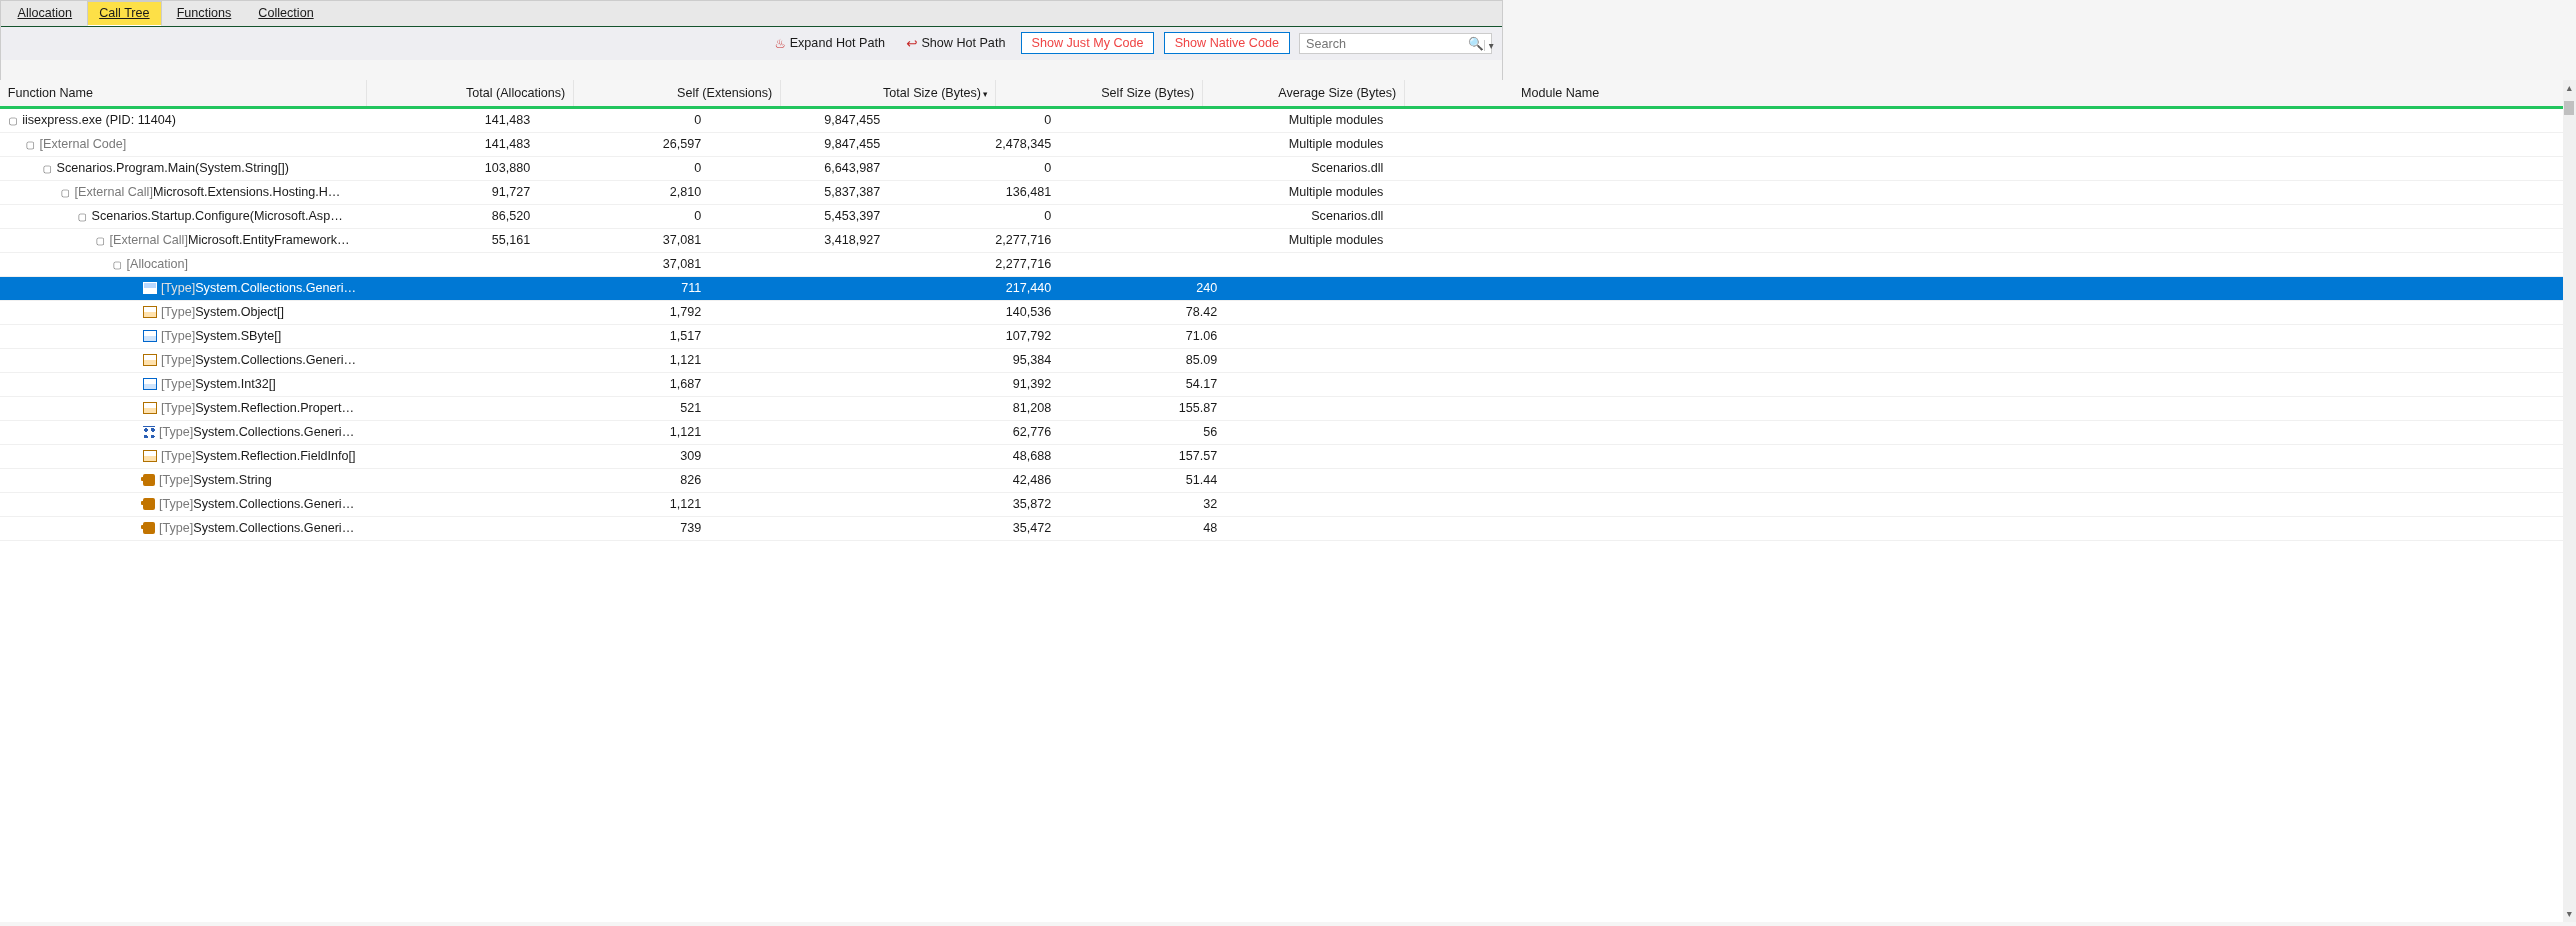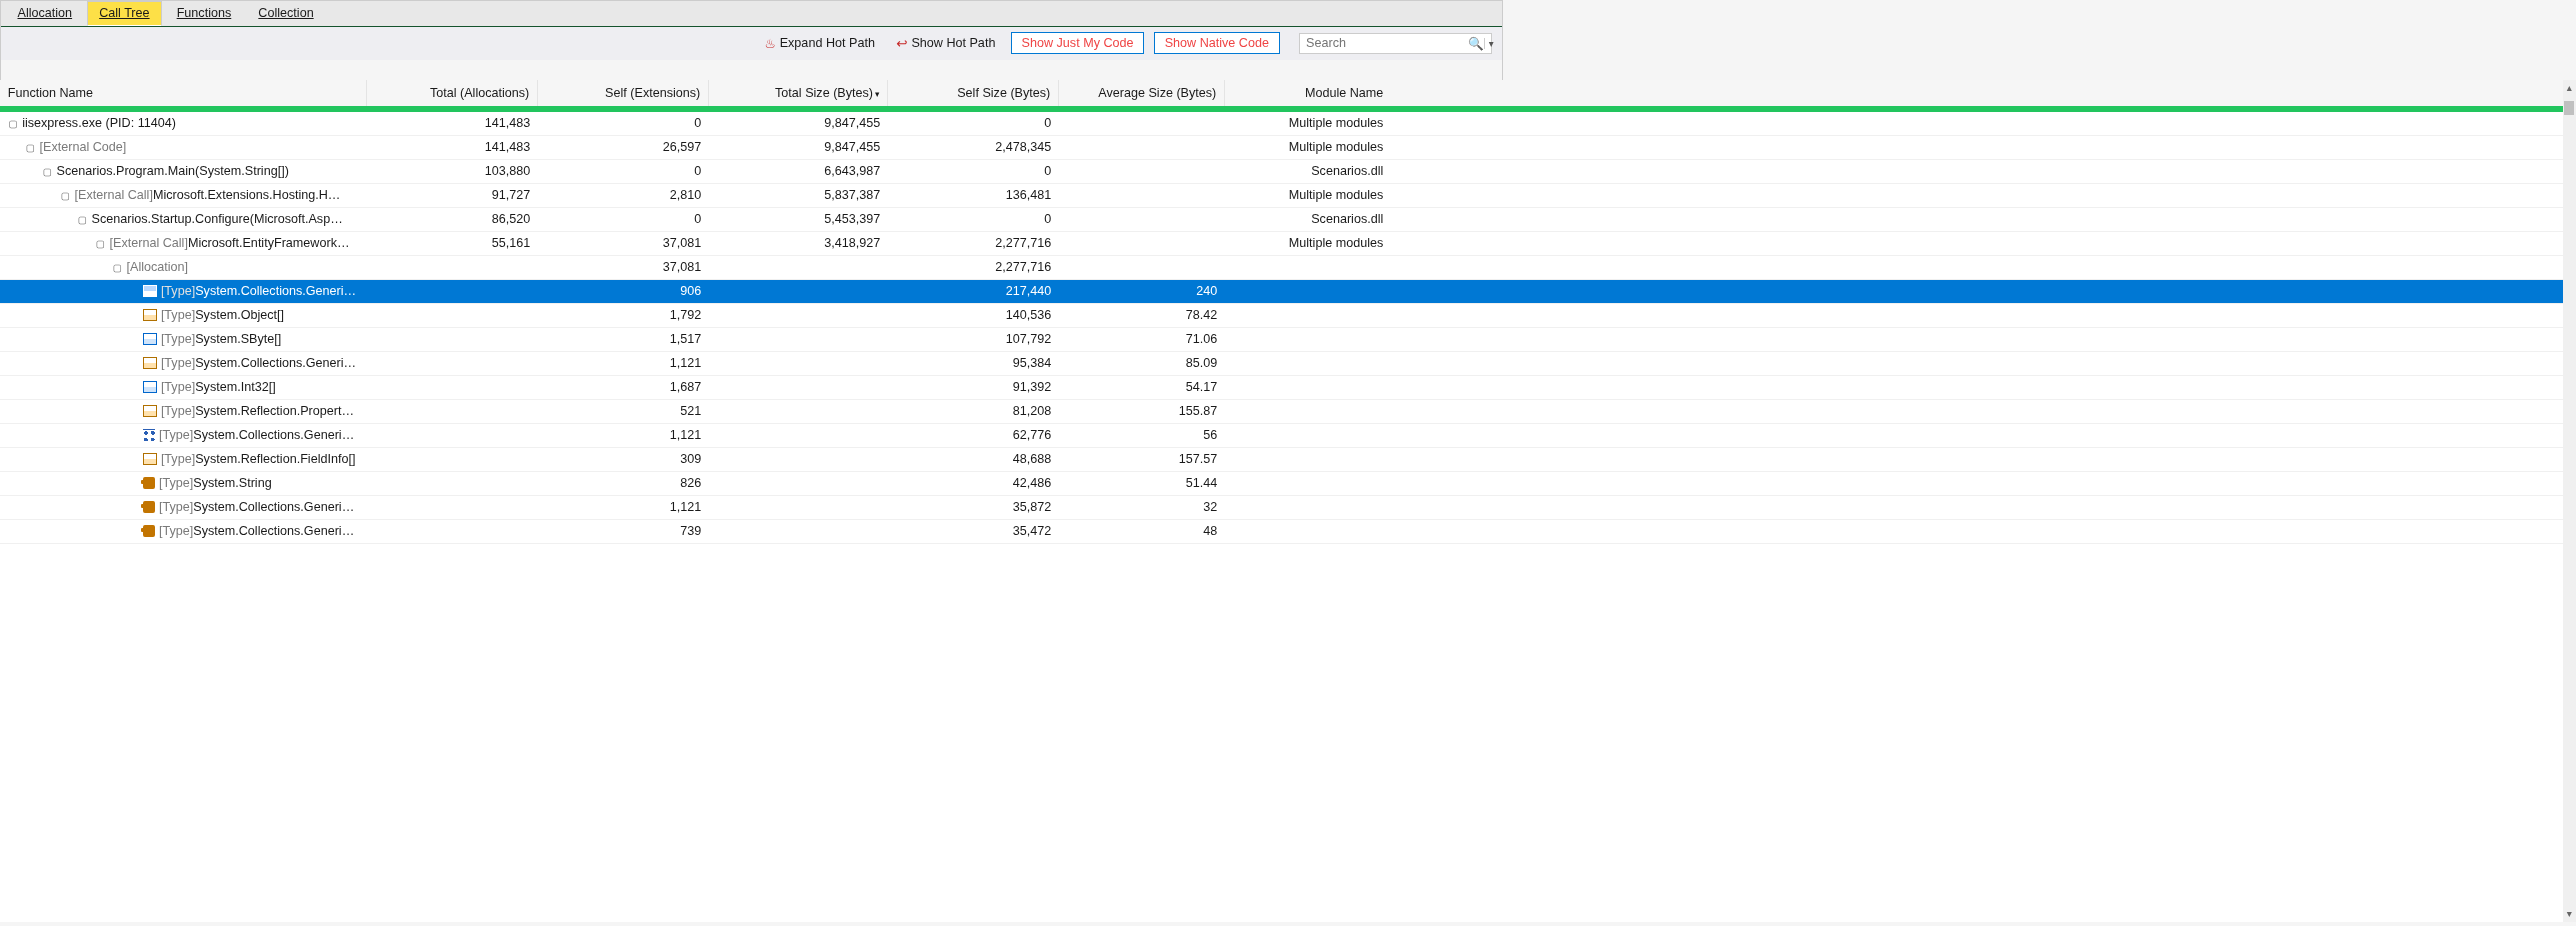--- a/index.html
+++ b/index.html
@@ -52,41 +52,41 @@
 .tool-btn {
   border: 1px solid #0078d4;
   background: #fff;
   padding: 2.9px 9.7px;
   cursor: pointer;
   font: inherit;
   color: #ef4444;
 }
 .search-wrap {
   display: flex;
-  align-items: center;
+  align-items: flex-end;
   border: 1px solid #ccc;
   background: #fff;
   padding: 1.9px 5.8px;
   width: 193px;
-  margin-left: 10px;
 }
 .search-input {
   border: none;
   outline: none;
   flex: 1;
   font: inherit;
 }
 .search-icon { font-style: normal; color: #555; }
 .drop-chev { border-left: 1px solid #ccc; padding-left: 3.9px; color:#555; font-size:9.7px; }
 .grid-body { position: absolute; top: 80px; left: 0; right: 13.5px; bottom: 3.9px; overflow: hidden; background:#fff;}
 .header-row {
   display: grid;
   grid-template-columns: 367px 171px 171px 179px 171px 166px 166px;
   background: #f6f6f6;
-  border-bottom: 6px solid #22c55e;
+  border-bottom: 3px solid #22c55e;
+  gap: 36px;
 }
 .header-cell {
   padding: 5.8px 7.7px;
   border-right: 1px solid #e4e4e4;
   text-align: right;
   white-space: nowrap;
   overflow: hidden;
   text-overflow: ellipsis;
 }
 .header-cell:first-child { text-align: left; }
@@ -270,21 +270,21 @@
         <div class="cell"></div>
       </div>
       <div class="row selected">
         <div class="cell name" style="padding-left: 129px;">
           <span class="expander"></span>
           <span class="type-icon ico-struct"></span>
           <span class="gray-text">[Type] </span>
           <span>System.Collections.Generi…</span>
         </div>
         <div class="cell"></div>
-        <div class="cell">906</div>
+        <div class="cell">711</div>
         <div class="cell"></div>
         <div class="cell">217,440</div>
         <div class="cell">240</div>
         <div class="cell"></div>
       </div>
       <div class="row">
         <div class="cell name" style="padding-left: 129px;">
           <span class="expander"></span>
           <span class="type-icon ico-array"></span>
           <span class="gray-text">[Type] </span>

